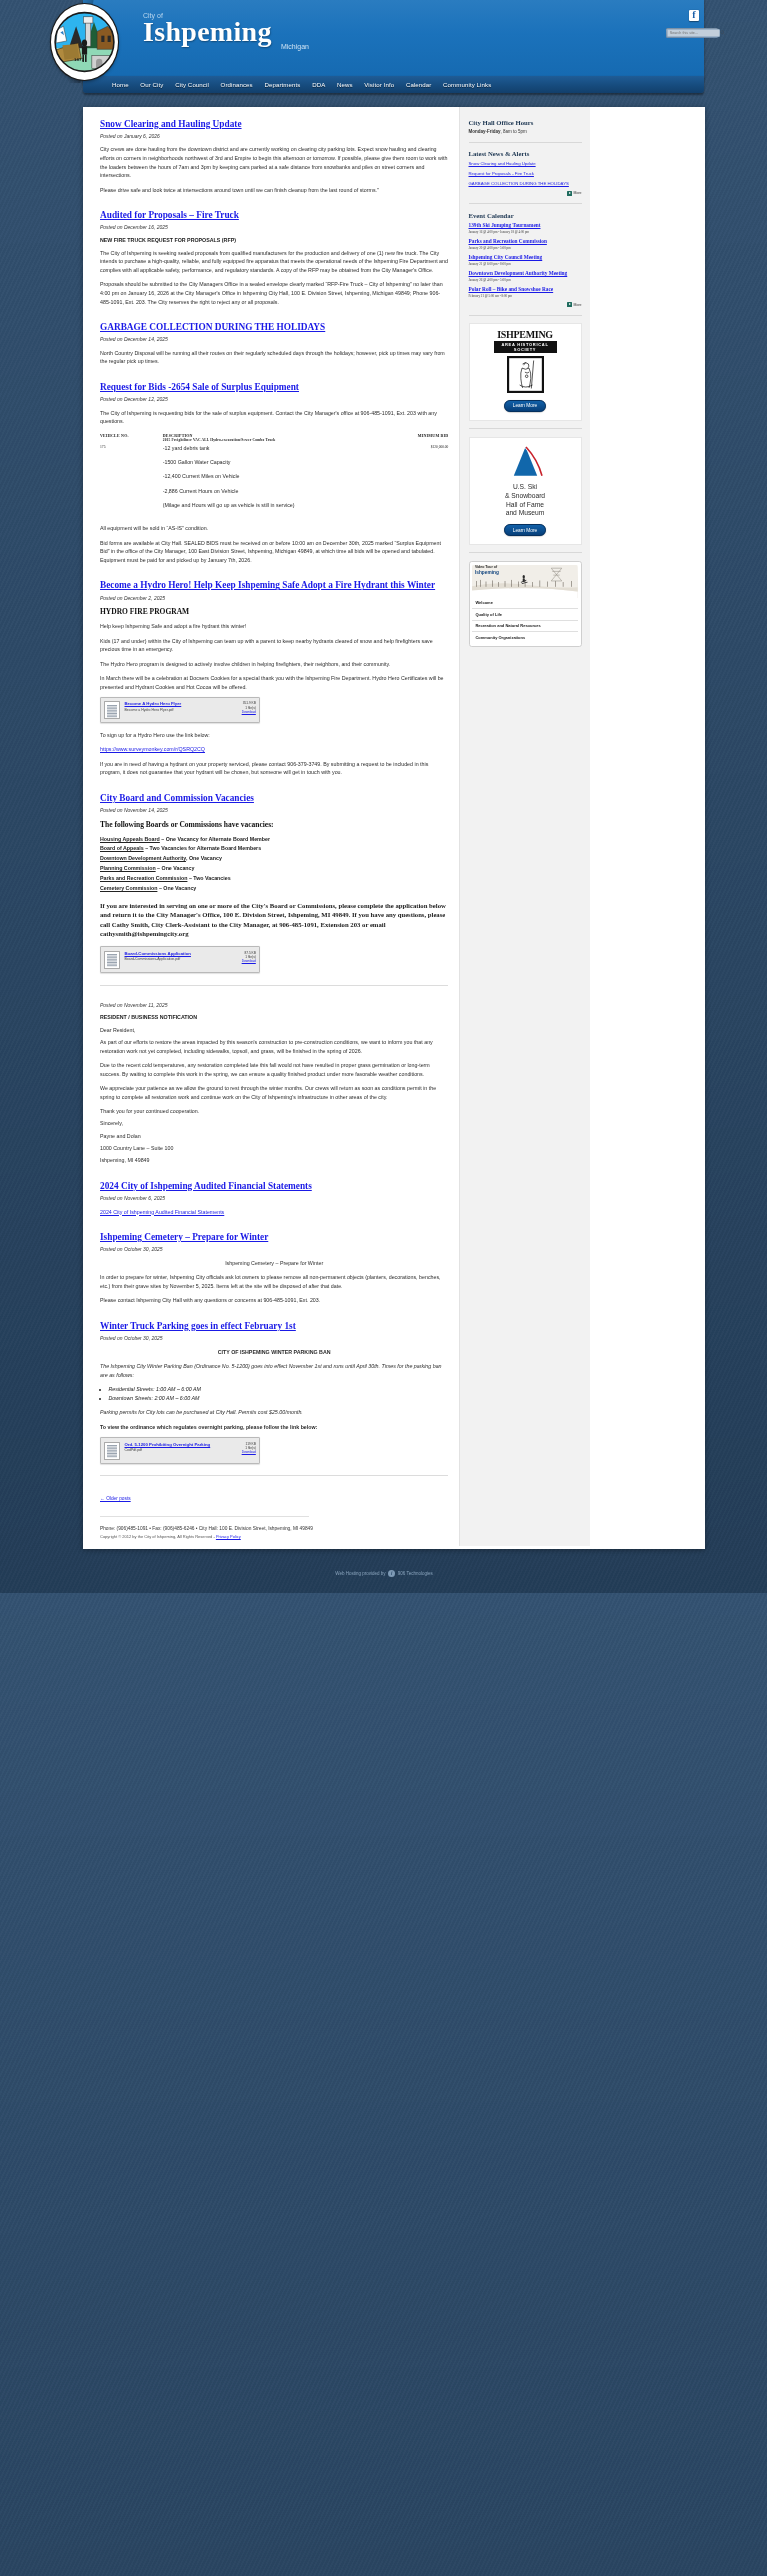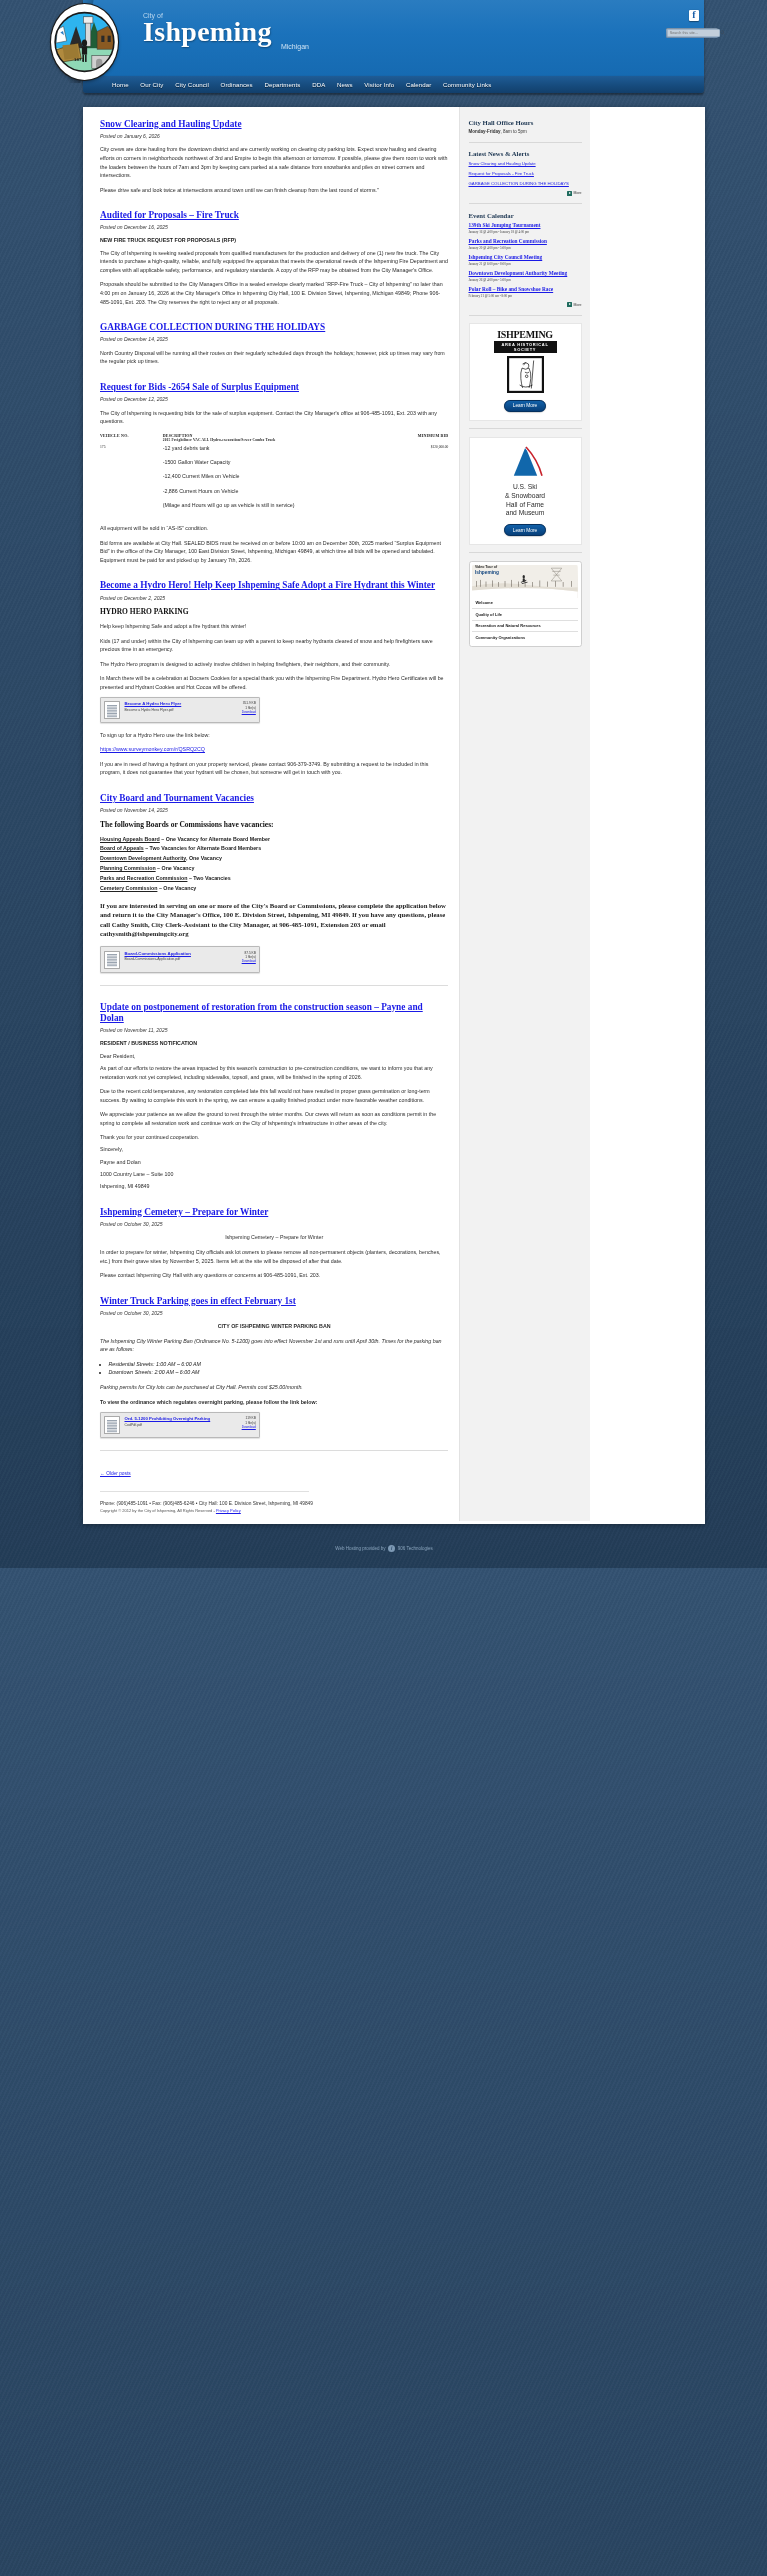--- a/index.html
+++ b/index.html
@@ -365,21 +365,21 @@
           </table>
 
         <p>All equipment will be sold in “AS-IS” condition.</p>
         <p>Bid forms are available at City Hall.  SEALED BIDS must be received on or before 10:00 am on December 30th, 2025 marked “Surplus Equipment Bid” in the office of the City Manager, 100 East Division Street, Ishpeming, Michigan 49849, at which time all bids will be opened and tabulated.  Equipment must be paid for and picked up by January 7th, 2026.</p>
       </article>
 
       
       <article class="post">
         <a class="post-title">Become a Hydro Hero! Help Keep Ishpeming Safe Adopt a Fire Hydrant this Winter</a>
         <div class="post-meta">Posted on December 2, 2025</div>
-        <div class="h-big">HYDRO HERO PARKING</div>
+        <div class="h-big">HYDRO FIRE PROGRAM</div>
         <p>Help keep Ishpeming Safe and adopt a fire hydrant this winter!</p>
         <p>Kids (17 and under) within the City of Ishpeming can team up with a parent to keep nearby hydrants cleared of snow and help firefighters save precious time in an emergency.</p>
         <p>The Hydro Hero program is designed to actively involve children in helping firefighters, their neighbors, and their community.</p>
         <p>In March there will be a celebration at Docsers Cookies for a special thank you with the Ishpeming Fire Department.  Hydro Hero Certificates will be presented and Hydrant Cookies and Hot Cocoa will be offered.</p>
 
         <div class="attach">
           <div class="attach-ico"></div>
           <div class="attach-body">
             <div class="attach-title">Become A Hydro Hero Flyer</div>
             <div class="attach-sub">Become a Hydro Hero Flyer.pdf</div>
@@ -391,21 +391,21 @@
           </div>
         </div>
 
         <p>To sign up for a Hydro Hero use the link below:</p>
         <p><span class="link">https://www.surveymonkey.com/r/QSRQ2CQ</span></p>
         <p>If you are in need of having a hydrant on your property serviced, please contact 906-379-3749. By submitting a request to be included in this program, it does not guarantee that your hydrant will be chosen, but someone will get in touch with you.</p>
       </article>
 
       
       <article class="post">
-        <a class="post-title">City Board and Tournament Vacancies</a>
+        <a class="post-title">City Board and Commission Vacancies</a>
         <div class="post-meta">Posted on November 14, 2025</div>
         <div class="h-big">The following Boards or Commissions have vacancies:</div>
         <div class="vacancy-list" id="vacancy-list">
             <div><span class="u">Housing Appeals Board</span><span> – One Vacancy for Alternate Board Member</span></div>
             <div><span class="u">Board of Appeals</span><span> – Two Vacancies for Alternate Board Members</span></div>
             <div><span class="u">Downtown Development Authority</span><span>, One Vacancy</span></div>
             <div><span class="u">Planning Commission</span><span> – One Vacancy</span></div>
             <div><span class="u">Parks and Recreation Commission</span><span> – Two Vacancies</span></div>
             <div><span class="u">Cemetery Commission</span><span> – One Vacancy</span></div>
           </div>
@@ -421,35 +421,39 @@
             <div class="attach-size">87.5 KB</div>
             <div class="attach-size">1 file(s)</div>
             <div class="attach-dl">Download</div>
           </div>
         </div>
         <hr class="sep">
       </article>
 
       
       <article class="post">
-        <a class="post-title">Update on postponement of restoration from the construction season – Payne and Dolan</a>
         <div class="post-meta">Posted on November 11, 2025</div>
         <div class="h-sub">RESIDENT / BUSINESS NOTIFICATION</div>
         <p class="tight">Dear Resident,</p>
         <p>As part of our efforts to restore the areas impacted by this season's construction to pre-construction conditions, we want to inform you that any restoration work not yet completed, including sidewalks, topsoil, and grass, will be finished in the spring of 2026.</p>
         <p>Due to the recent cold temperatures, any restoration completed late this fall would not have resulted in proper grass germination or long-term success. By waiting to complete this work in the spring, we can ensure a quality finished product under more favorable weather conditions.</p>
         <p>We appreciate your patience as we allow the ground to rest through the winter months. Our crews will return as soon as conditions permit in the spring to complete all restoration work and continue work on the City of Ishpeming's infrastructure in other areas of the city.</p>
         <p class="tight">Thank you for your continued cooperation.</p>
         <p class="tight">Sincerely,</p>
         <p class="tight">Payne and Dolan</p>
         <p class="tight">1000 Country Lane – Suite 100</p>
         <p>Ishpeming, MI 49849</p>
       </article>
 
       
+      <article class="post">
+        <a class="post-title">2024 City of Ishpeming Audited Financial Statements</a>
+        <div class="post-meta">Posted on November 6, 2025</div>
+        <p><span class="link">2024 City of Ishpeming Audited Financial Statements</span></p>
+      </article>
 
       
       <article class="post">
         <a class="post-title">Ishpeming Cemetery – Prepare for Winter</a>
         <div class="post-meta">Posted on October 30, 2025</div>
         <p style="text-align:center">Ishpeming Cemetery – Prepare for Winter</p>
         <p>In order to prepare for winter, Ishpeming City officials ask lot owners to please remove all non-permanent objects (planters, decorations, benches, etc.) from their grave sites by November 5, 2025.  Items left at the site will be disposed of after that date.</p>
         <p>Please contact Ishpeming City Hall with any questions or concerns at 906-485-1091, Ext. 203.</p>
       </article>
 

